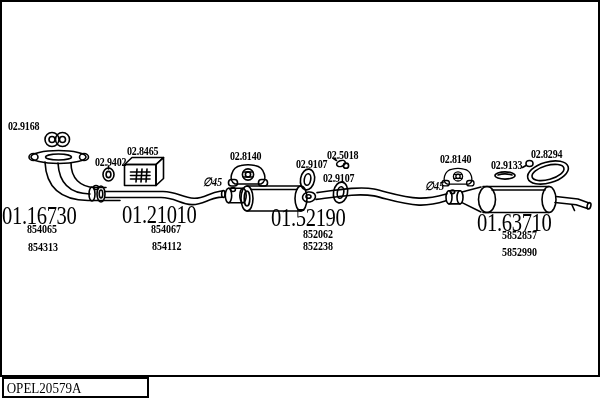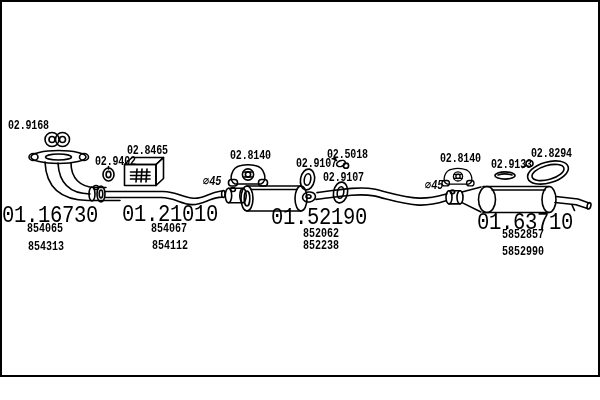--- a/index.html
+++ b/index.html
@@ -1,18 +1,18 @@
 <!DOCTYPE html>
 <html><head>
 <meta charset="utf-8">
 <style>
   html,body { margin:0; padding:0; background:#fff; }
   .stage {
     position:relative; width:600px; height:400px; background:#ffffff;
-    font-family:Liberation Mono, monospace; color:#000; overflow:hidden;
+    font-family:Liberation Serif, serif; color:#000; overflow:hidden;
   }
   .frame {
     position:absolute; left:0; top:0; width:600px; height:377px;
     border:2px solid #000; box-sizing:border-box;
   }
   .art { position:absolute; left:0; top:0; }
   .art path, .art line, .art ellipse, .art circle, .art rect, .art polygon {
     stroke:#000; stroke-width:1.6; fill:none; stroke-linecap:round; stroke-linejoin:round;
   }
   .lbl {
@@ -205,13 +205,16 @@
   <div class="sub" style="left:152px; top:240px;">854112</div>
 
   <div class="num" style="left:271px; top:206px;">01.52190</div>
   <div class="sub" style="left:303px; top:228px;">852062</div>
   <div class="sub" style="left:303px; top:240px;">852238</div>
 
   <div class="num" style="left:477px; top:211px;">01.63710</div>
   <div class="sub" style="left:502px; top:229px;">5852857</div>
   <div class="sub" style="left:502px; top:246px;">5852990</div>
 
+  <div class="code-box">
+    <span>OPEL20579A</span>
+  </div>
 </div>
 
 </body></html>

